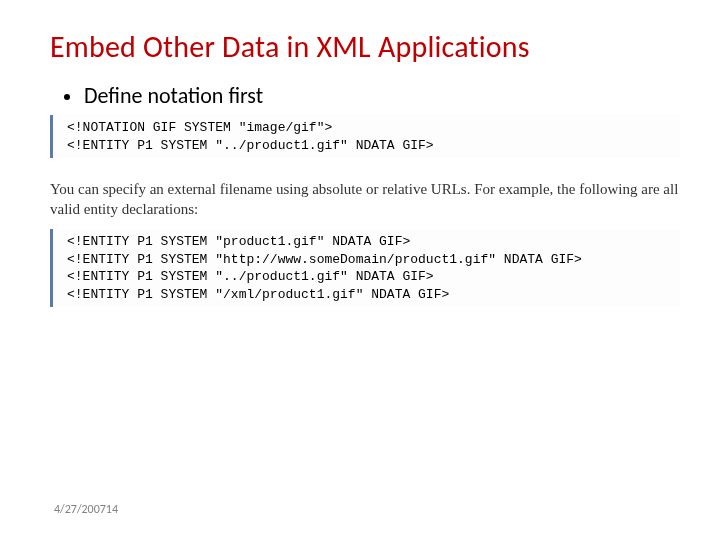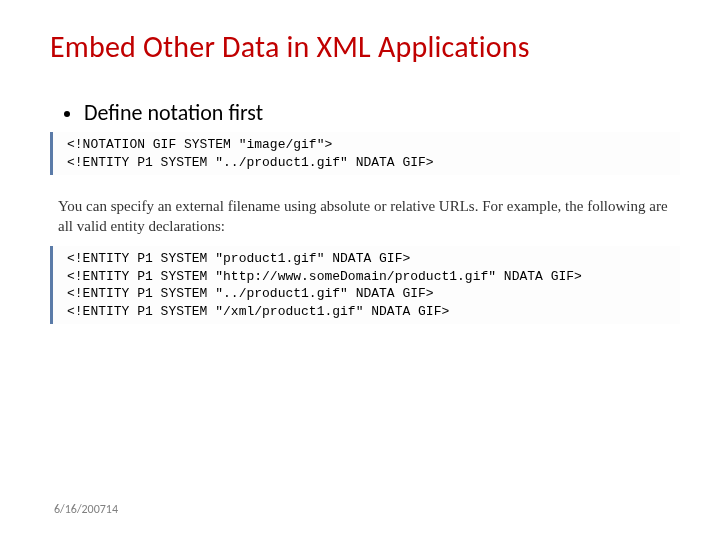--- a/index.html
+++ b/index.html
@@ -1,37 +1,37 @@
 <!DOCTYPE html>
 <html><head>
 <meta charset="utf-8">
 <style>
   * { margin: 0; padding: 0; box-sizing: border-box; }
   html, body { width: 720px; height: 540px; background: #fff; font-family: Calibri, Arial, sans-serif; }
   .slide { position: relative; width: 720px; height: 540px; padding: 20px 40px 0 50px; }
-  .title { color: #c00000; font-size: 30px; font-weight: 400; letter-spacing: 0.2px; margin-top: 8px; margin-bottom: 34px; }
+  .title { color: #c00000; font-size: 30px; font-weight: 400; letter-spacing: 0.2px; margin-top: 8px; margin-bottom: 17px; }
   .bullet-row { display: flex; align-items: baseline; margin-left: 14px; }
   .bullet-dot { width: 6px; height: 6px; border-radius: 50%; background: #000; margin-right: 14px; position: relative; top: -3px; flex-shrink: 0; }
   .bullet-text { font-size: 22px; color: #000; }
   .code-block {
     border-left: 3px solid #5b7ba8;
     background: #fdfdfd;
     padding: 4px 8px 4px 14px;
     margin: 6px 0 22px 0;
     font-family: "Courier New", monospace;
     font-size: 13px;
     line-height: 1.35;
     white-space: pre;
     color: #000;
   }
   .para {
     font-family: "Times New Roman", serif;
     font-size: 15px;
     color: #333;
-    margin: 10px 0 10px 8px;
+    margin: 10px 0 10px 0;
     line-height: 1.3;
   }
   .footer {
     position: absolute;
     bottom: 24px; left: 0; right: 0;
     display: flex;
     align-items: center;
     font-size: 12px;
     color: #808080;
     padding: 0 44px 0 54px;
@@ -56,17 +56,17 @@
 &lt;!ENTITY P1 SYSTEM "../product1.gif" NDATA GIF&gt;</div>
 
   <div class="para">You can specify an external filename using absolute or relative URLs. For example, the following are all valid entity declarations:</div>
 
   <div class="code-block">&lt;!ENTITY P1 SYSTEM "product1.gif" NDATA GIF&gt;
 &lt;!ENTITY P1 SYSTEM "http://www.someDomain/product1.gif" NDATA GIF&gt;
 &lt;!ENTITY P1 SYSTEM "../product1.gif" NDATA GIF&gt;
 &lt;!ENTITY P1 SYSTEM "/xml/product1.gif" NDATA GIF&gt;</div>
 
   <div class="footer">
-    <span class="footer-left">6/16/2007</span>
+    <span class="footer-left">4/27/2007</span>
     <span class="footer-right">14</span>
   </div>
 
 </div>
 
 </body></html>

